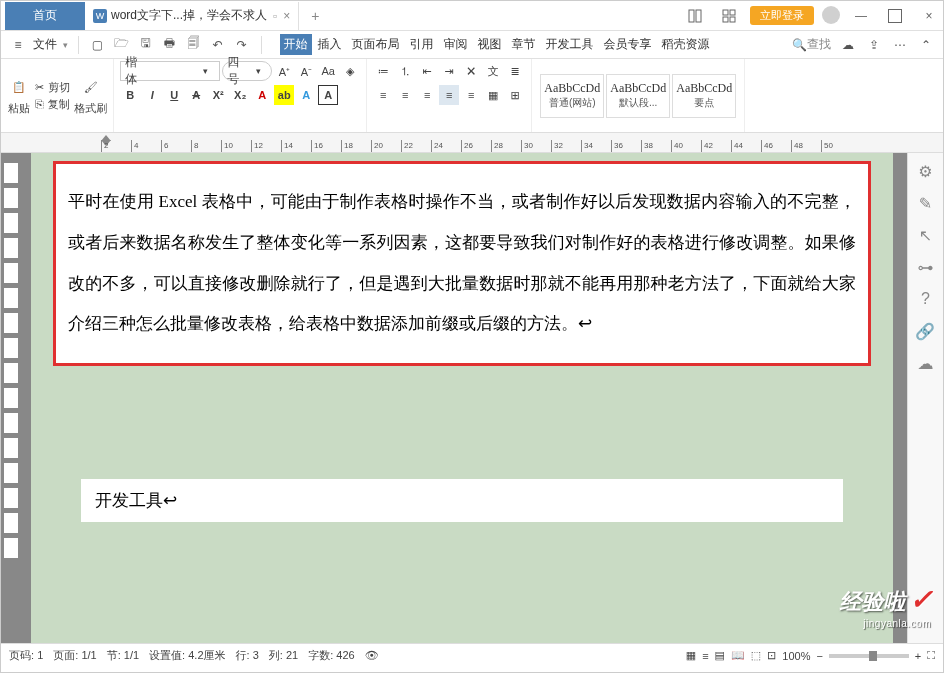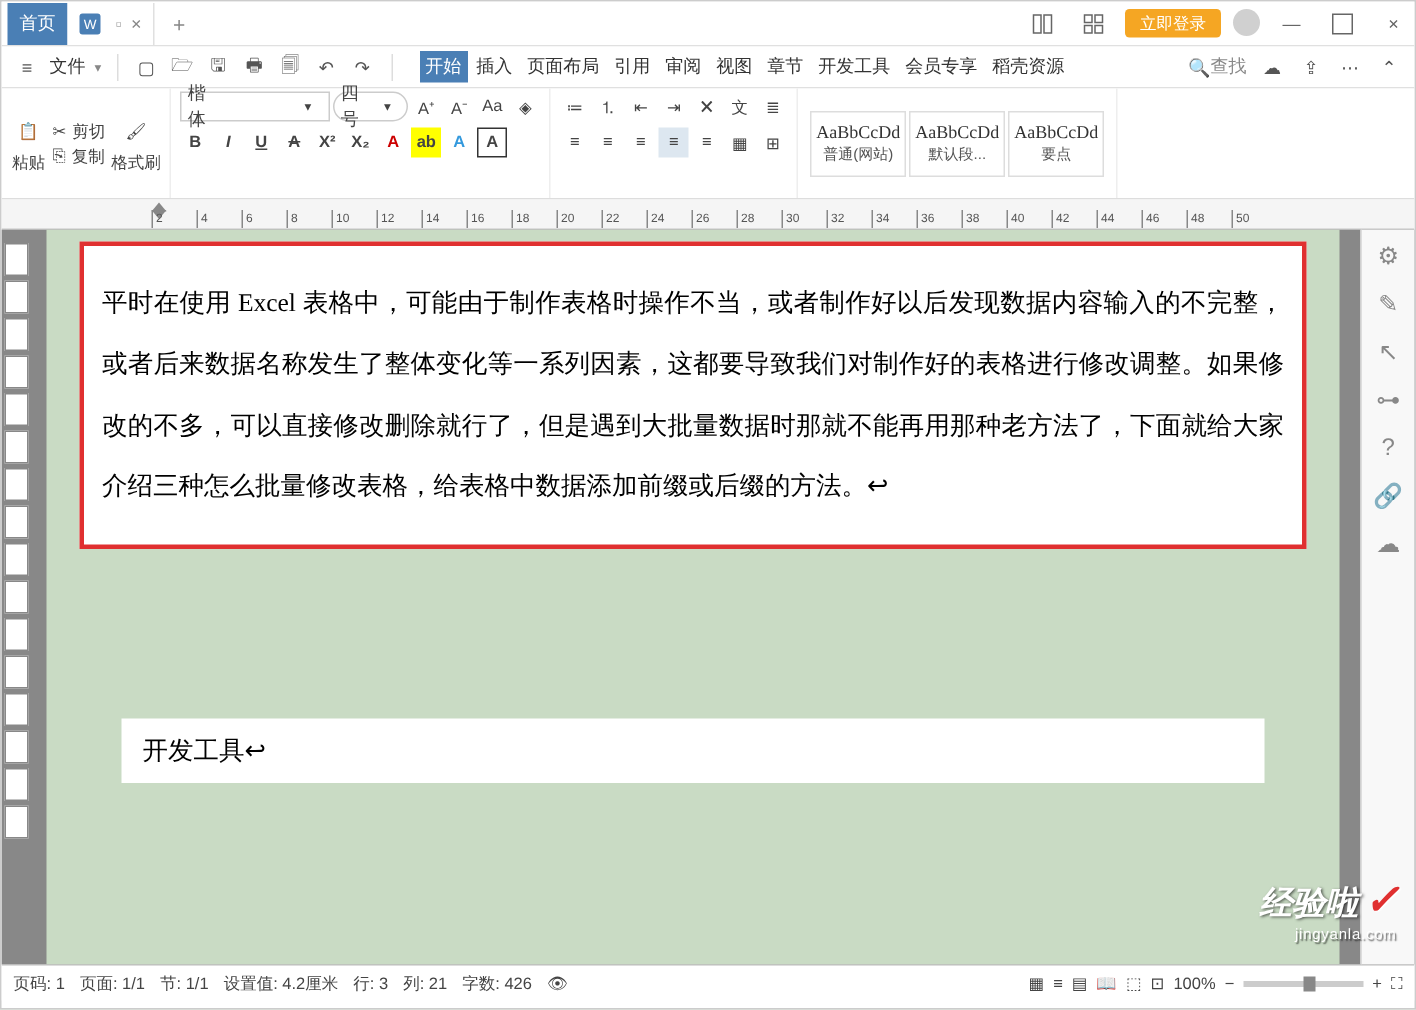--- a/index.html
+++ b/index.html
@@ -1,20 +1,20 @@
 <!DOCTYPE html>
 <html><head>
 <meta charset="utf-8">
 <style>
 * { box-sizing: border-box; margin: 0; padding: 0; font-family: "Microsoft YaHei", sans-serif; }
 body { width: 944px; height: 673px; background: #fff; overflow: hidden; position: relative; border: 1px solid #ccc; }
 
 
 .title-bar { height: 30px; background: #fff; display: flex; align-items: center; border-bottom: 1px solid #e0e0e0; }
-.home-tab { background: #4a7fb5; color: #fff; padding: 0 8px; height: 28px; display: flex; align-items: center; font-size: 12px; margin-left: 4px; }
+.home-tab { background: #4a7fb5; color: #fff; padding: 0 28px; height: 28px; display: flex; align-items: center; font-size: 12px; margin-left: 4px; }
 .doc-tab { display: flex; align-items: center; height: 28px; padding: 0 8px; background: #fff; border-right: 1px solid #e0e0e0; font-size: 12px; color: #333; }
 .doc-icon { width: 14px; height: 14px; background: #4a7fb5; color: #fff; display: inline-flex; align-items: center; justify-content: center; font-size: 9px; margin-right: 4px; border-radius: 2px; }
 .tab-close { margin-left: 6px; color: #888; }
 .new-tab { padding: 0 12px; color: #888; font-size: 14px; }
 .title-right { margin-left: auto; display: flex; align-items: flex-start; gap: 8px; padding-right: 1px; }
 .login-btn { background: #f5a623; color: #fff; padding: 2px 10px; border-radius: 3px; font-size: 11px; }
 .win-btn { width: 26px; height: 20px; display: flex; align-items: center; justify-content: center; color: #666; font-size: 12px; }
 .icon-sq { width: 14px; height: 14px; border: 1px solid #666; }
 .avatar { width: 18px; height: 18px; background: #d0d0d0; border-radius: 50%; display: inline-block; }
 
@@ -75,20 +75,21 @@
 
 svg { display: block; }
 </style>
 </head>
 <body>
 
 <div class="title-bar">
   <div class="home-tab">首页</div>
   <div class="doc-tab">
     <span class="doc-icon">W</span>
+    <span>word文字下...掉，学会不求人</span>
     <span style="margin-left:6px;color:#aaa">▫</span>
     <span class="tab-close">×</span>
   </div>
   <div class="new-tab">+</div>
   <div class="title-right">
     <span class="win-btn">
         <svg width="14" height="14">
           <rect x="1" y="1" width="5" height="12" fill="none" stroke="#666"></rect>
           <rect x="8" y="1" width="5" height="12" fill="none" stroke="#666"></rect>
         </svg>

